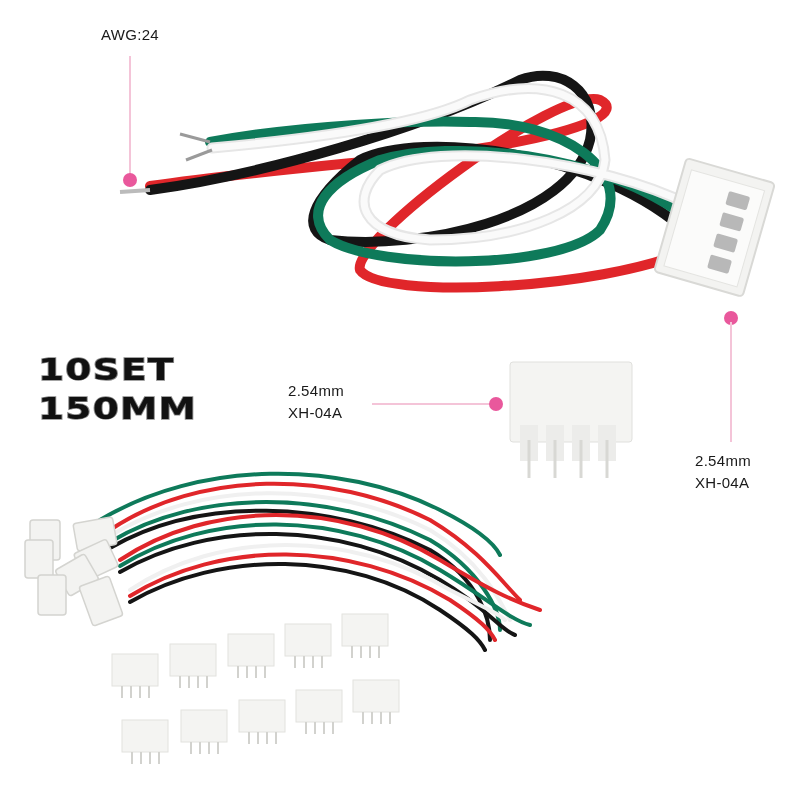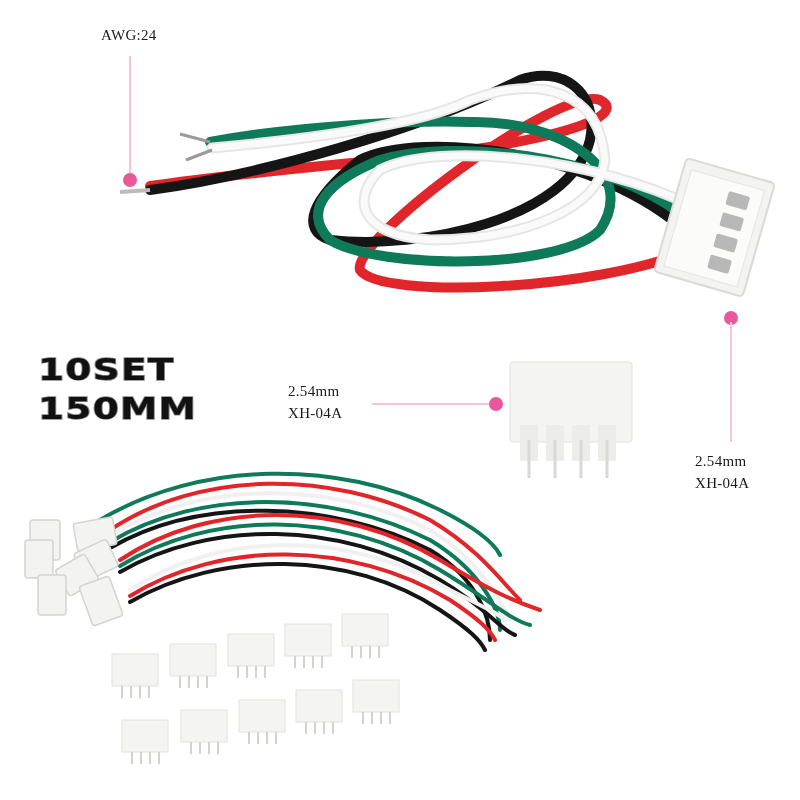--- a/index.html
+++ b/index.html
@@ -1,17 +1,17 @@
 <!DOCTYPE html>
 <html><head>
   <meta charset="utf-8">
   <style>
     html, body { margin: 0; padding: 0; background: #ffffff; }
     body { width: 800px; height: 800px; position: relative; overflow: hidden; font-family: "Liberation Serif", serif; }
-    .label { position: absolute; color: #1a1a1a; font-family: Liberation Serif, serif; font-size: 15px; line-height: 22px; letter-spacing: 0.3px; }
+    .label { position: absolute; color: #1a1a1a; font-family: Liberation Sans, sans-serif; font-size: 15px; line-height: 22px; letter-spacing: 0.3px; }
     .label span { display: block; }
     .callout-line { position: absolute; background: #f4c4d8; }
     .callout-dot { position: absolute; width: 14px; height: 14px; border-radius: 50%; background: #e9589c; }
     .promo { position: absolute; left: 38px; font-family: "DejaVu Sans", sans-serif; font-weight: bold; font-size: 30px; letter-spacing: 1px; color: #111; -webkit-text-stroke: 1.5px #888; paint-order: stroke fill; transform: scaleX(1.25); transform-origin: left; }
     svg { position: absolute; left: 0; top: 0; }
   </style>
 </head>
 <body>
 
 <svg width="800" height="800" viewBox="0 0 800 800">

